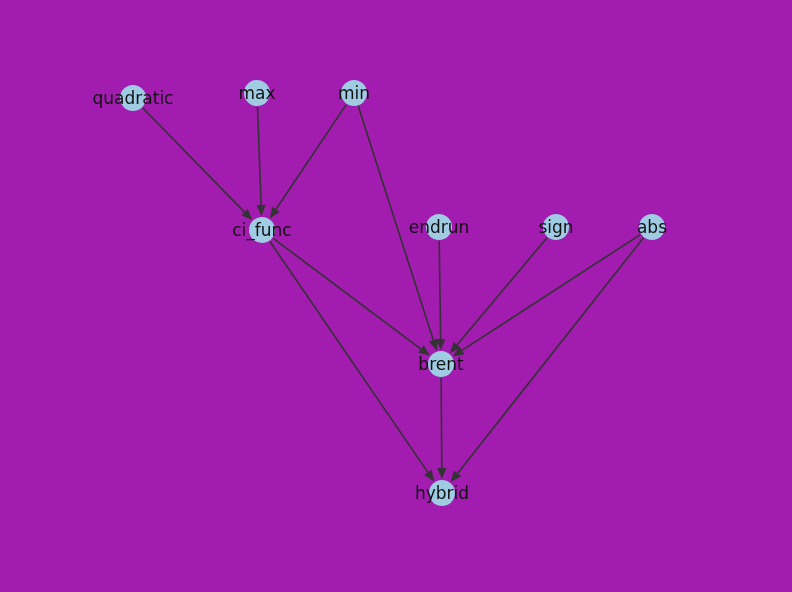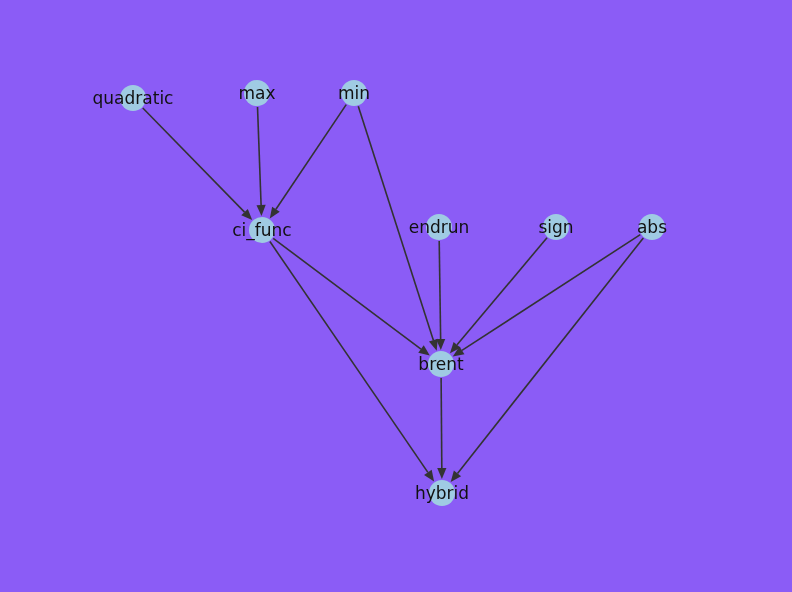--- a/index.html
+++ b/index.html
@@ -11,21 +11,21 @@
   body {
     width: 792px;
     height: 592px;
     overflow: hidden;
     font-family: "DejaVu Sans", sans-serif;
   }
   #graph-canvas {
     position: relative;
     width: 792px;
     height: 592px;
-    background: #8b5cf6;
+    background: #a21caf;
   }
   #graph-svg {
     position: absolute;
     top: 0;
     left: 0;
     width: 792px;
     height: 592px;
     display: block;
   }
   .edge-line {

